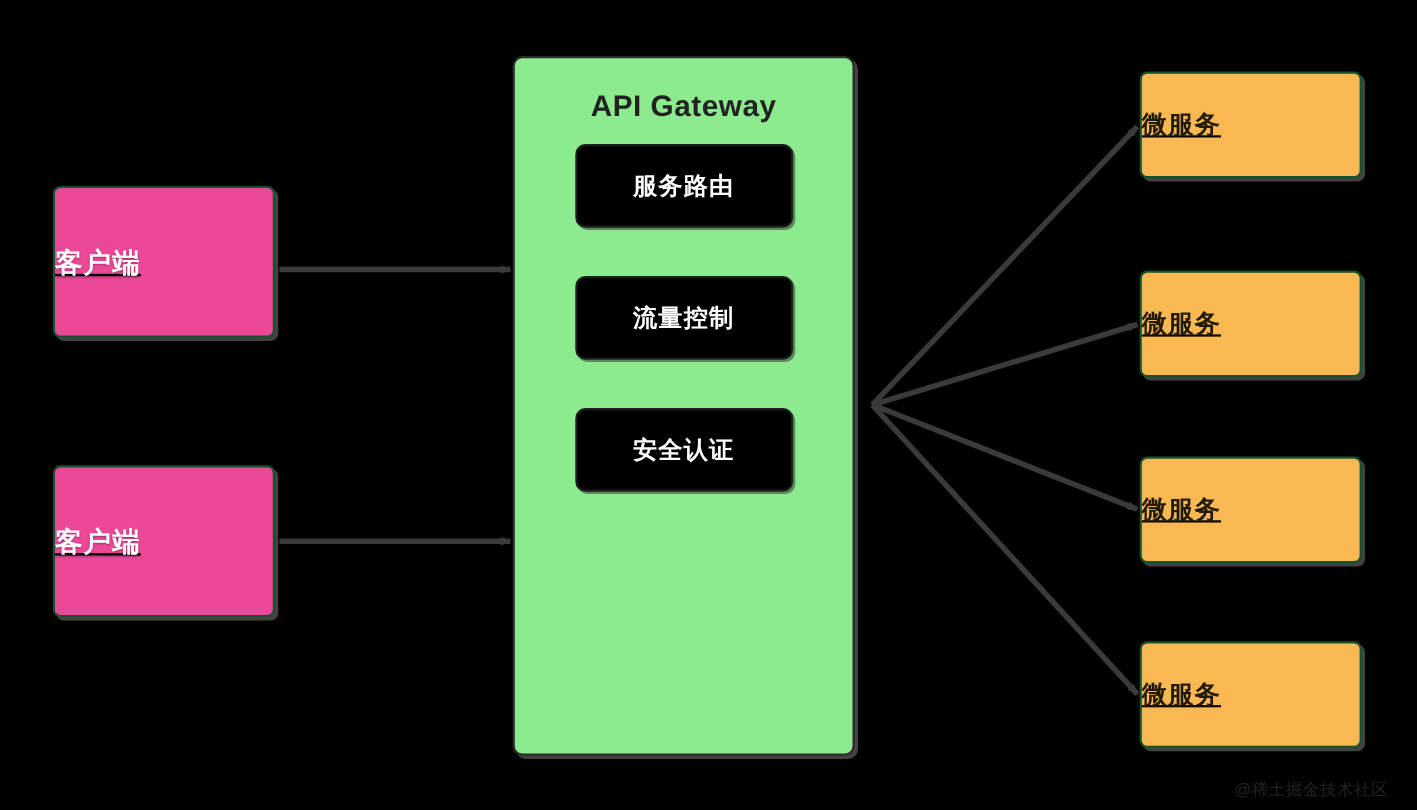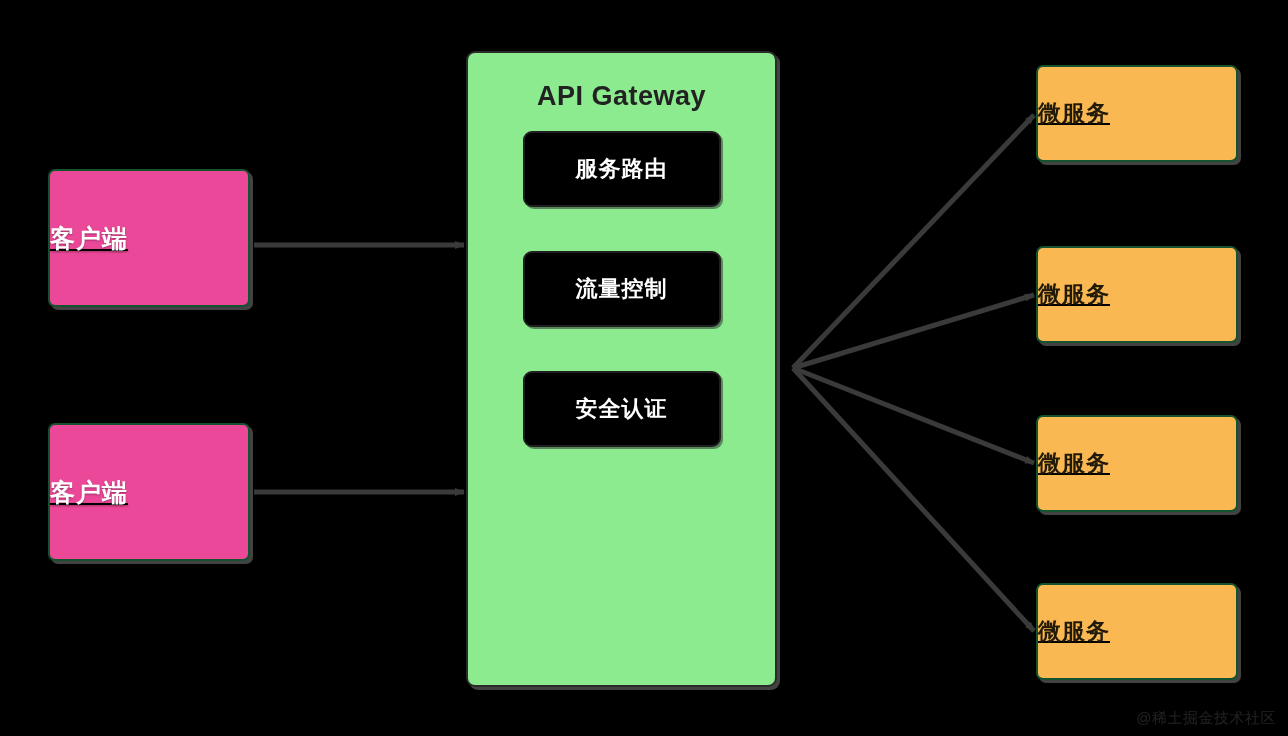--- a/index.html
+++ b/index.html
@@ -114,21 +114,21 @@
     font-size: 23px;
   }
   #service-1 { left: 1036px; top: 65px; }
   #service-2 { left: 1036px; top: 246px; }
   #service-3 { left: 1036px; top: 415px; }
   #service-4 { left: 1036px; top: 583px; }
 
   
   #watermark {
     position: absolute;
-    right: 12px;
+    right: 26px;
     bottom: 8px;
     font-size: 15px;
     color: rgba(255,255,255,0.13);
     letter-spacing: 0.5px;
     white-space: nowrap;
     z-index: 4;
   }
 </style>
 </head>
 <body>

